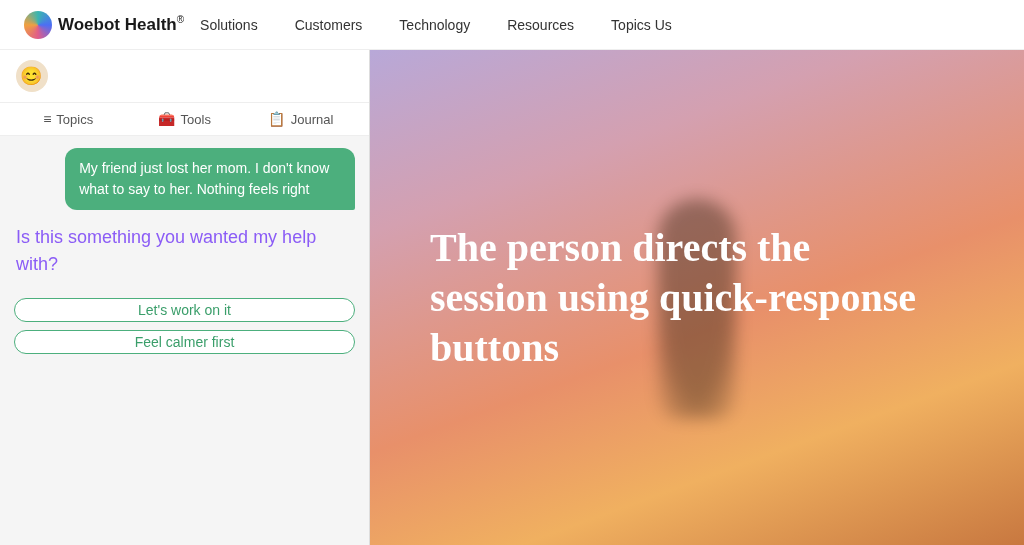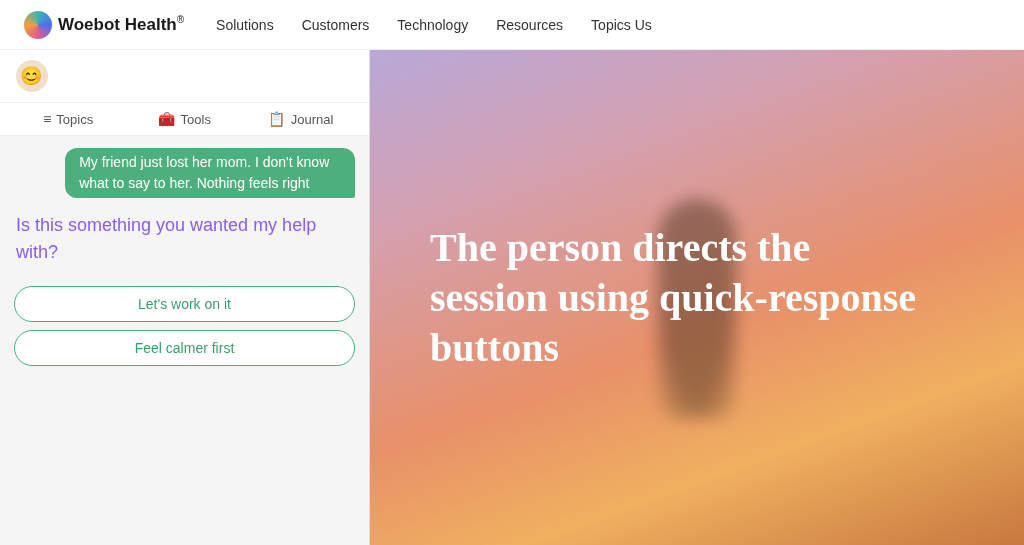--- a/index.html
+++ b/index.html
@@ -6,31 +6,31 @@
     body { font-family: -apple-system, BlinkMacSystemFont, 'Segoe UI', sans-serif; width: 1024px; height: 545px; overflow: hidden; background: #fff; }
 
     
     .navbar {
       position: fixed; top: 0; left: 0; right: 0; height: 50px;
       background: #fff; border-bottom: 1px solid #eee;
       display: flex; align-items: center; padding: 0 24px;
       z-index: 100;
     }
     .navbar-logo {
-      display: flex; align-items: center; gap: 6px; margin-right: 32px;
+      display: flex; align-items: center; gap: 6px; margin-right: 16px;
     }
     .logo-icon {
       width: 28px; height: 28px;
       background: conic-gradient(from 0deg, #3ab5b0, #4c6ef5, #e05c8a, #f0a040, #3ab5b0);
       border-radius: 50%;
     }
     .logo-text { font-size: 17px; font-weight: 700; color: #1a1a1a; }
     .logo-text sup { font-size: 10px; font-weight: 400; }
 
-    .nav-links { display: flex; align-items: center; gap: 28px; flex: 1; }
+    .nav-links { display: flex; align-items: center; gap: 37px; flex: 1; }
     .nav-link { font-size: 14px; color: #333; text-decoration: none; cursor: pointer; }
 
     .nav-actions { display: flex; align-items: center; gap: 10px; }
     .btn-for-users {
       border: 1.5px solid #e05c4a; color: #e05c4a; background: transparent;
       border-radius: 20px; padding: 5px 16px; font-size: 13px; cursor: pointer;
     }
     .btn-for-orgs {
       background: #e05c4a; color: #fff; border: none;
       border-radius: 20px; padding: 6px 16px; font-size: 13px; cursor: pointer;
@@ -69,32 +69,32 @@
     }
     .chat-tab-icon { font-size: 14px; }
 
     .chat-body {
       flex: 1; overflow-y: auto; padding: 12px 14px;
       display: flex; flex-direction: column; gap: 10px;
       background: #f5f5f5;
     }
     .msg-outgoing {
       background: #4caf7d; border-radius: 12px 12px 2px 12px;
-      padding: 4px 14px; font-size: 14px; color: #fff; max-width: 85%;
+      padding: 10px 14px; font-size: 14px; color: #fff; max-width: 85%;
       align-self: flex-end; line-height: 1.5;
     }
 
     .chat-question {
       font-size: 18px; color: #8b5cf6; padding: 4px 0 6px 2px; line-height: 1.5;
     }
 
     .quick-replies { display: flex; flex-direction: column; gap: 8px; padding: 4px 0; }
     .quick-reply-btn {
       border: 1.5px solid #4caf7d; color: #3a9e6a; background: #fff;
-      border-radius: 20px; padding: 9px 16px; font-size: 14px;
+      border-radius: 20px; padding: 3px 16px; font-size: 14px;
       cursor: pointer; text-align: center;
     }
     .quick-reply-btn.selected, .quick-reply-btn:hover {
       background: #eaf7f0;
     }
 
     
     .hero-panel {
       flex: 1; height: 100%; position: relative; overflow: hidden;
     }

